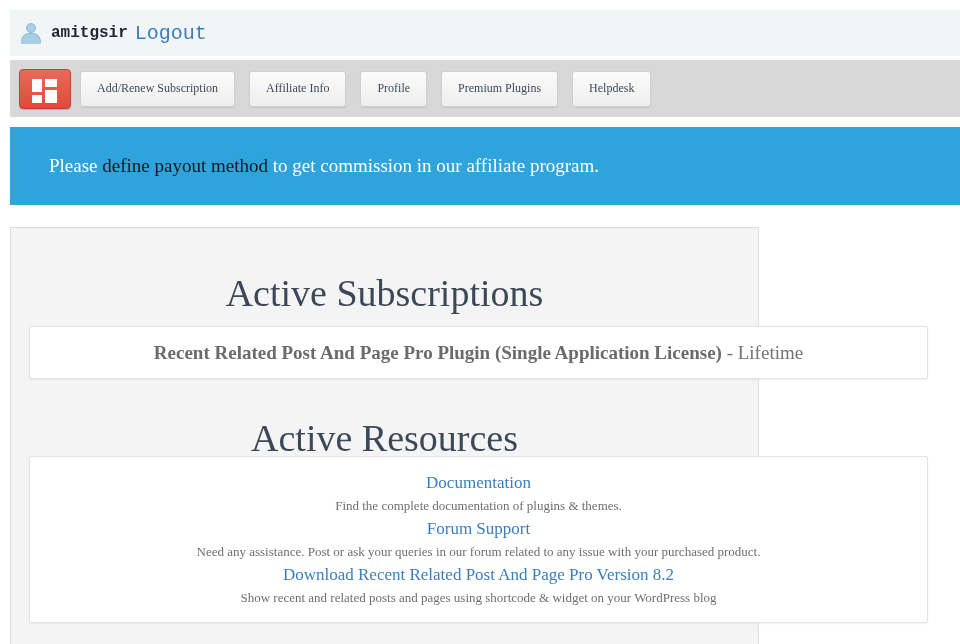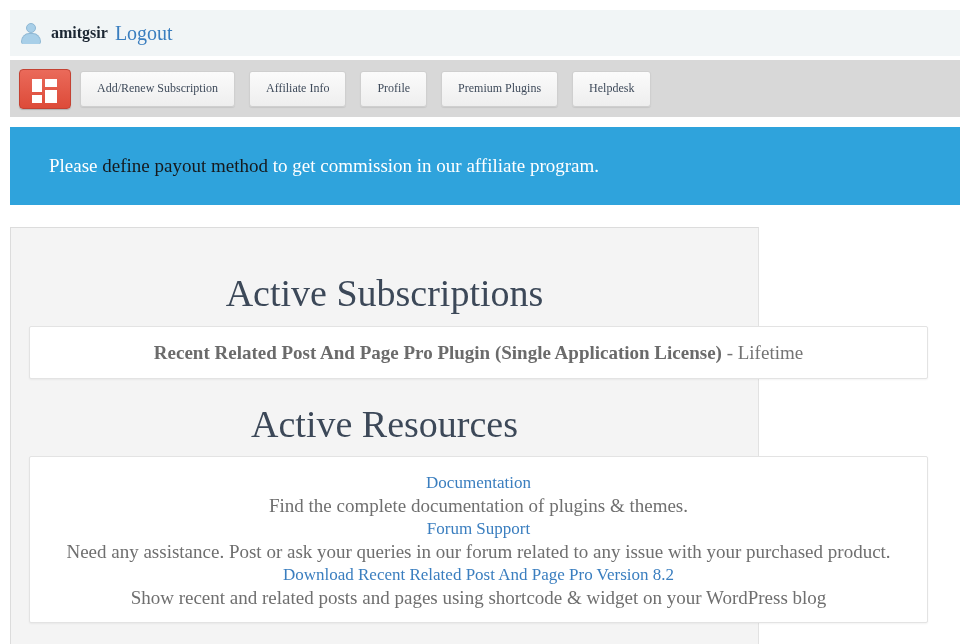--- a/index.html
+++ b/index.html
@@ -28,20 +28,21 @@
     position: absolute;
     left: 10px;
     top: 10px;
     width: 950px;
     height: 46px;
     background: #f1f5f6;
     display: flex;
     align-items: center;
     padding-left: 10px;
     box-sizing: border-box;
+    font-family: Liberation Mono, monospace;
   }
   .avatar {
     width: 22px;
     height: 22px;
     position: relative;
     margin-right: 9px;
     flex: none;
   }
   .avatar .head {
     position: absolute;
@@ -166,21 +167,21 @@
   }
 
   .section-title {
     text-align: center;
     font-size: 38px;
     font-weight: normal;
     color: #3c4858;
     margin: 0;
   }
   #heading-subscriptions { position: absolute; left: 0; top: 43px; width: 100%; }
-  #heading-resources     { position: absolute; left: 0; top: 174px; width: 100%; }
+  #heading-resources     { position: absolute; left: 0; top: 188px; width: 100%; }
 
   .card {
     position: absolute;
     background: #ffffff;
     border: 1px solid #e3e3e3;
     border-radius: 2px;
     box-shadow: 0 1px 2px rgba(0,0,0,0.05);
     box-sizing: border-box;
   }
   #card-subscription {
@@ -210,21 +211,21 @@
   .res-link {
     display: block;
     font-size: 17px;
     color: #3a7ebf;
     text-decoration: none;
     line-height: 23px;
     cursor: pointer;
   }
   .res-desc {
     display: block;
-    font-size: 19px;
+    font-size: 13px;
     color: #6f6f6f;
     line-height: 23px;
   }
 </style>
 </head>
 <body>
 
 <div id="page">
 
   <div class="userbar">

